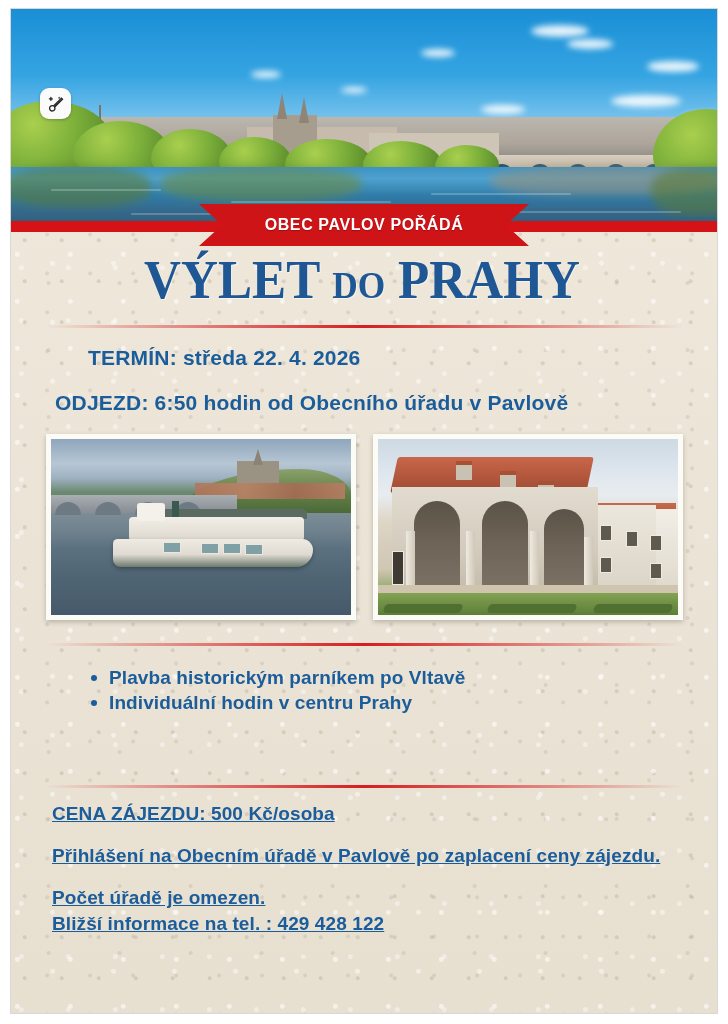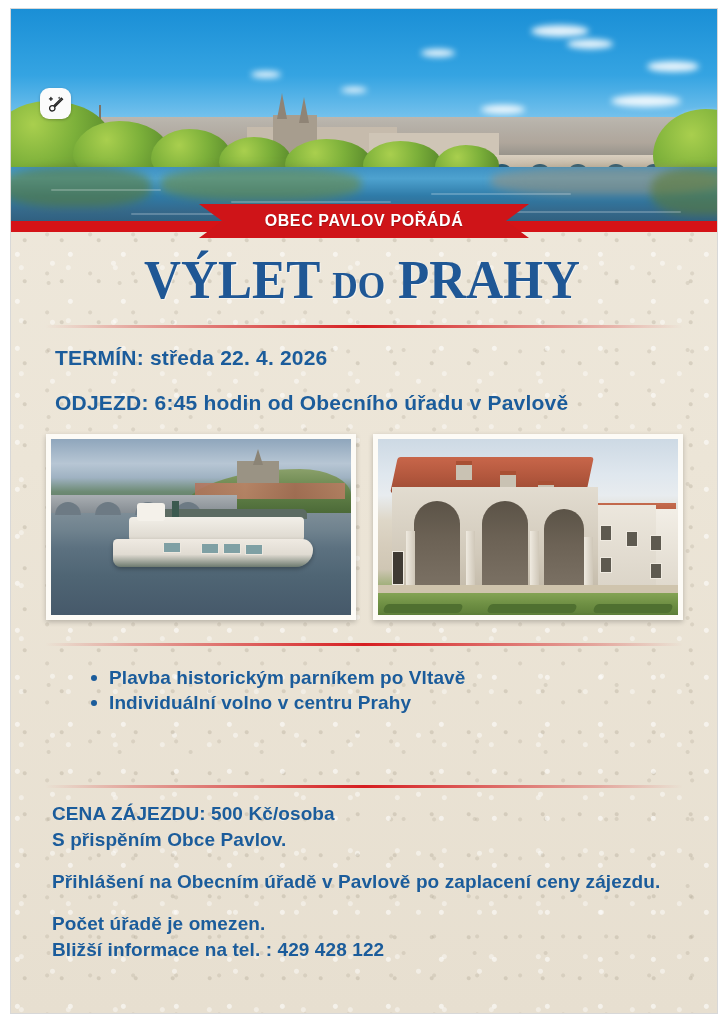--- a/index.html
+++ b/index.html
@@ -146,21 +146,21 @@
     height: 11px;
     background: #d51317;
     z-index: 3;
   }
   .ribbon {
     position: absolute;
     left: 50%;
     transform: translateX(-50%);
     top: 195px;
     width: 330px;
-    height: 34px;
+    height: 42px;
     background: #cf1418;
     z-index: 4;
     clip-path: polygon(0 0, 100% 0, 93% 50%, 100% 100%, 0 100%, 7% 50%);
     display: flex;
     align-items: center;
     justify-content: center;
   }
   .ribbon span {
     color: #ffffff;
     font-size: 16px;
@@ -217,21 +217,21 @@
     position: absolute;
     left: 44px;
     color: #1b5c9b;
     font-family: "Liberation Sans", sans-serif;
     font-weight: bold;
     font-size: 21px;
     letter-spacing: .2px;
     white-space: nowrap;
     z-index: 2;
   }
-  #info-date { top: 337px; }
+  #info-date { top: 337px; margin-left: 33px; }
   #info-departure { top: 382px; }
 
   
   .photos {
     position: absolute;
     left: 0; right: 0;
     top: 425px;
     display: flex;
     justify-content: center;
     gap: 17px;
@@ -447,21 +447,21 @@
     color: #1b5c9b;
     font-family: "Liberation Sans", sans-serif;
     font-weight: bold;
     font-size: 19px;
     line-height: 26px;
     letter-spacing: .1px;
     z-index: 2;
   }
   .bottom .blk { margin-bottom: 16px; }
   .bottom .blk:last-child { margin-bottom: 0; }
-  .bottom .ln { display: block; }
+  .bottom .ln { display: block; text-decoration: underline; }
 </style>
 </head>
 <body>
 
 <div class="poster">
   <div class="sheet">
 
     <div class="hero">
 
       <div class="cloud" style="left:520px; top:16px; width:58px; height:12px;"></div>
@@ -527,21 +527,21 @@
     </div>
 
     <div class="title-wrap">
       <div class="title">
         <span>VÝLET </span><span class="small">DO</span><span> PRAHY</span>
       </div>
     </div>
     <div class="divider" id="divider-1"></div>
 
     <div class="info" id="info-date">TERMÍN:  středa 22. 4. 2026</div>
-    <div class="info" id="info-departure">ODJEZD:  6:45 hodin od Obecního úřadu v Pavlově</div>
+    <div class="info" id="info-departure">ODJEZD:  6:50 hodin od Obecního úřadu v Pavlově</div>
 
     <div class="photos">
       <div class="frame">
         <div class="photo p1">
           <div class="p1-hill"></div>
           <div class="p1-roofs"></div>
           <div class="p1-castle"></div>
           <div class="p1-spire"></div>
           <div class="p1-bridge">
             <div class="p1-arch" style="left:8px;"></div>
@@ -592,29 +592,28 @@
           <div class="p2-hedge" style="left:110px; width:88px;"></div>
           <div class="p2-hedge" style="left:216px; width:78px;"></div>
         </div>
       </div>
     </div>
 
     <div class="divider" id="divider-2"></div>
 
     <ul class="bullets">
       <li>Plavba historickým parníkem po Vltavě</li>
-      <li>Individuální volno v centru Prahy</li>
+      <li>Individuální hodin v centru Prahy</li>
     </ul>
 
     <div class="divider" id="divider-3"></div>
 
     <div class="bottom">
       <div class="blk">
         <span class="ln">CENA ZÁJEZDU: 500 Kč/osoba</span>
-        <span class="ln">S přispěním Obce Pavlov.</span>
       </div>
       <div class="blk">
         <span class="ln">Přihlášení na Obecním úřadě v Pavlově po zaplacení ceny zájezdu.</span>
       </div>
       <div class="blk">
         <span class="ln">Počet úřadě je omezen.</span>
         <span class="ln">Bližší informace na tel. : 429 428 122</span>
       </div>
     </div>
 

